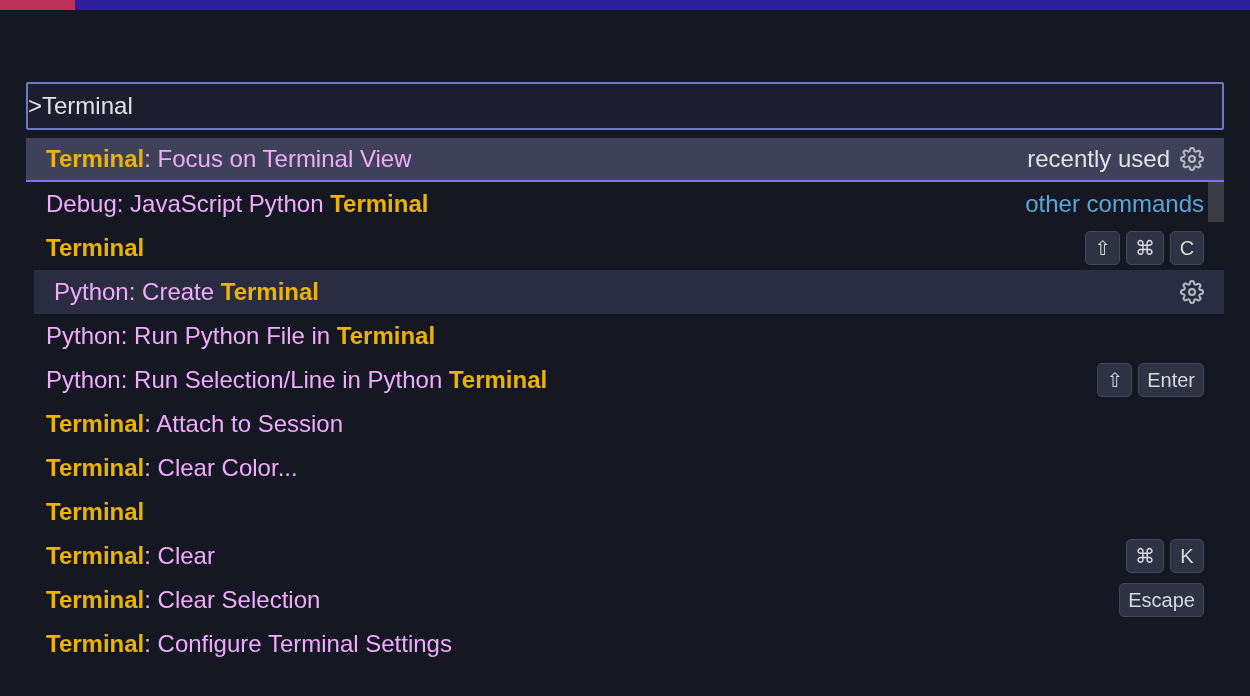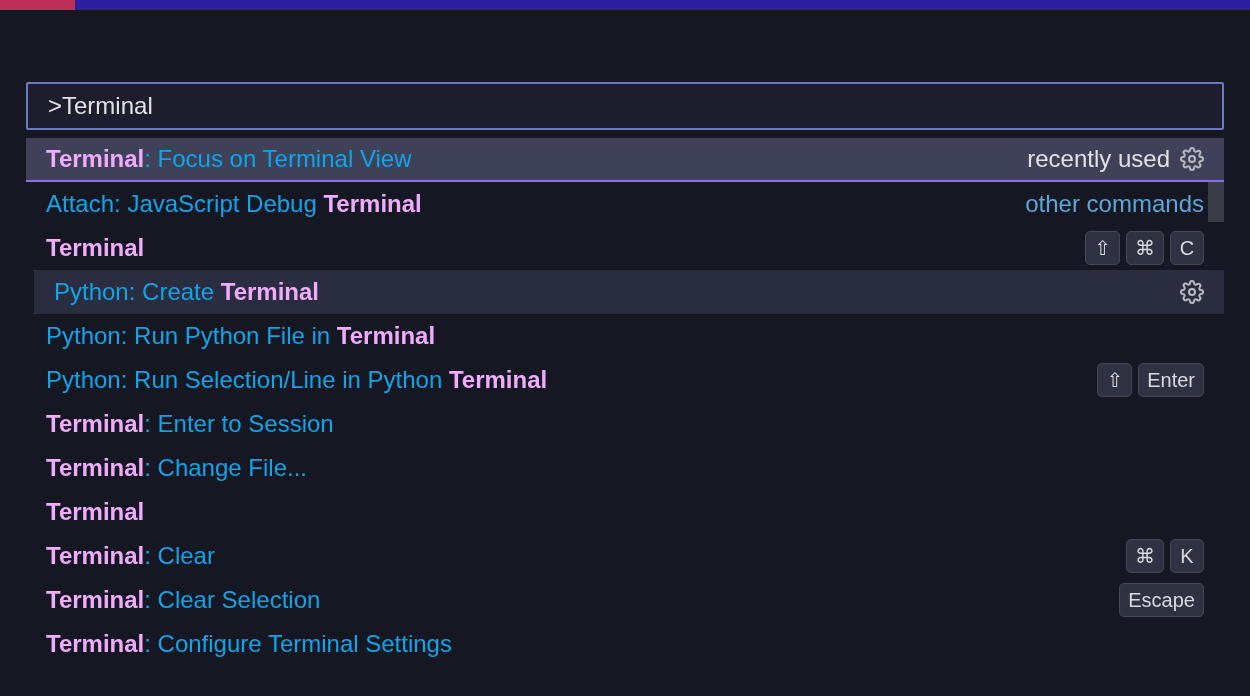--- a/index.html
+++ b/index.html
@@ -22,21 +22,21 @@
     width: 1198px;
     display: flex;
     flex-direction: column;
   }
   .search-wrap {
     border: 2px solid #6c7bbd;
     background: #1c1e2e;
     height: 48px;
     display: flex;
     align-items: center;
-    padding: 0 20px;
+    padding: 0 0;
     border-radius: 2px;
   }
   .search-input {
     background: transparent;
     border: none;
     outline: none;
     color: #e2e2e6;
     font-size: 24px;
     width: 100%;
     font-family: inherit;
@@ -78,25 +78,25 @@
     white-space: pre;
     overflow: hidden;
   }
   .row-right {
     display: flex;
     align-items: center;
     gap: 10px;
     flex-shrink: 0;
   }
   .hl {
+    color: #eab308;
+    font-weight: 700;
+  }
+  .plain {
     color: #f0abfc;
-    font-weight: 700;
-  }
-  .plain {
-    color: #0ea5e9;
   }
   .tag-recent {
     color: #e2e2e6;
     font-size: 24px;
     margin-left: 28px;
   }
   .tag-other {
     color: #5aa6d6;
     font-size: 24px;
     text-align: center;
@@ -147,21 +147,21 @@
         <span class="tag-recent">recently used</span>
         <svg class="gear" viewBox="0 0 24 24" fill="none" stroke="currentColor" stroke-width="2">
           <circle cx="12" cy="12" r="3"></circle>
           <path d="M19.4 15a1.7 1.7 0 0 0 .34 1.87l.06.06a2 2 0 1 1-2.83 2.83l-.06-.06a1.7 1.7 0 0 0-1.87-.34 1.7 1.7 0 0 0-1.03 1.56V21a2 2 0 1 1-4 0v-.09a1.7 1.7 0 0 0-1.12-1.56 1.7 1.7 0 0 0-1.87.34l-.06.06a2 2 0 1 1-2.83-2.83l.06-.06a1.7 1.7 0 0 0 .34-1.87 1.7 1.7 0 0 0-1.56-1.03H3a2 2 0 1 1 0-4h.09a1.7 1.7 0 0 0 1.56-1.12 1.7 1.7 0 0 0-.34-1.87l-.06-.06a2 2 0 1 1 2.83-2.83l.06.06a1.7 1.7 0 0 0 1.87.34H9a1.7 1.7 0 0 0 1.03-1.56V3a2 2 0 1 1 4 0v.09a1.7 1.7 0 0 0 1.03 1.56 1.7 1.7 0 0 0 1.87-.34l.06-.06a2 2 0 1 1 2.83 2.83l-.06.06a1.7 1.7 0 0 0-.34 1.87V9a1.7 1.7 0 0 0 1.56 1.03H21a2 2 0 1 1 0 4h-.09a1.7 1.7 0 0 0-1.56 1.03z"></path>
         </svg>
       </div>
     </div>
 
     <div class="row">
       <div class="row-left">
-        <span class="plain">Attach: JavaScript Debug </span><span class="hl">Terminal</span>
+        <span class="plain">Debug: JavaScript Python </span><span class="hl">Terminal</span>
       </div>
       <div class="row-right">
         <span class="tag-other">other commands</span>
       </div>
     </div>
 
     <div class="row">
       <div class="row-left">
         <span class="hl">Terminal</span>
       </div>
@@ -200,28 +200,28 @@
       <div class="row-right">
         <div class="keys">
           <span class="key">⇧</span>
           <span class="key">Enter</span>
         </div>
       </div>
     </div>
 
     <div class="row">
       <div class="row-left">
-        <span class="hl">Terminal</span><span class="plain">: Enter to Session</span>
-      </div>
-      <div class="row-right"></div>
-    </div>
-
-    <div class="row">
-      <div class="row-left">
-        <span class="hl">Terminal</span><span class="plain">: Change File...</span>
+        <span class="hl">Terminal</span><span class="plain">: Attach to Session</span>
+      </div>
+      <div class="row-right"></div>
+    </div>
+
+    <div class="row">
+      <div class="row-left">
+        <span class="hl">Terminal</span><span class="plain">: Clear Color...</span>
       </div>
       <div class="row-right"></div>
     </div>
 
     <div class="row">
       <div class="row-left">
         <span class="hl">Terminal</span>
       </div>
       <div class="row-right"></div>
     </div>

